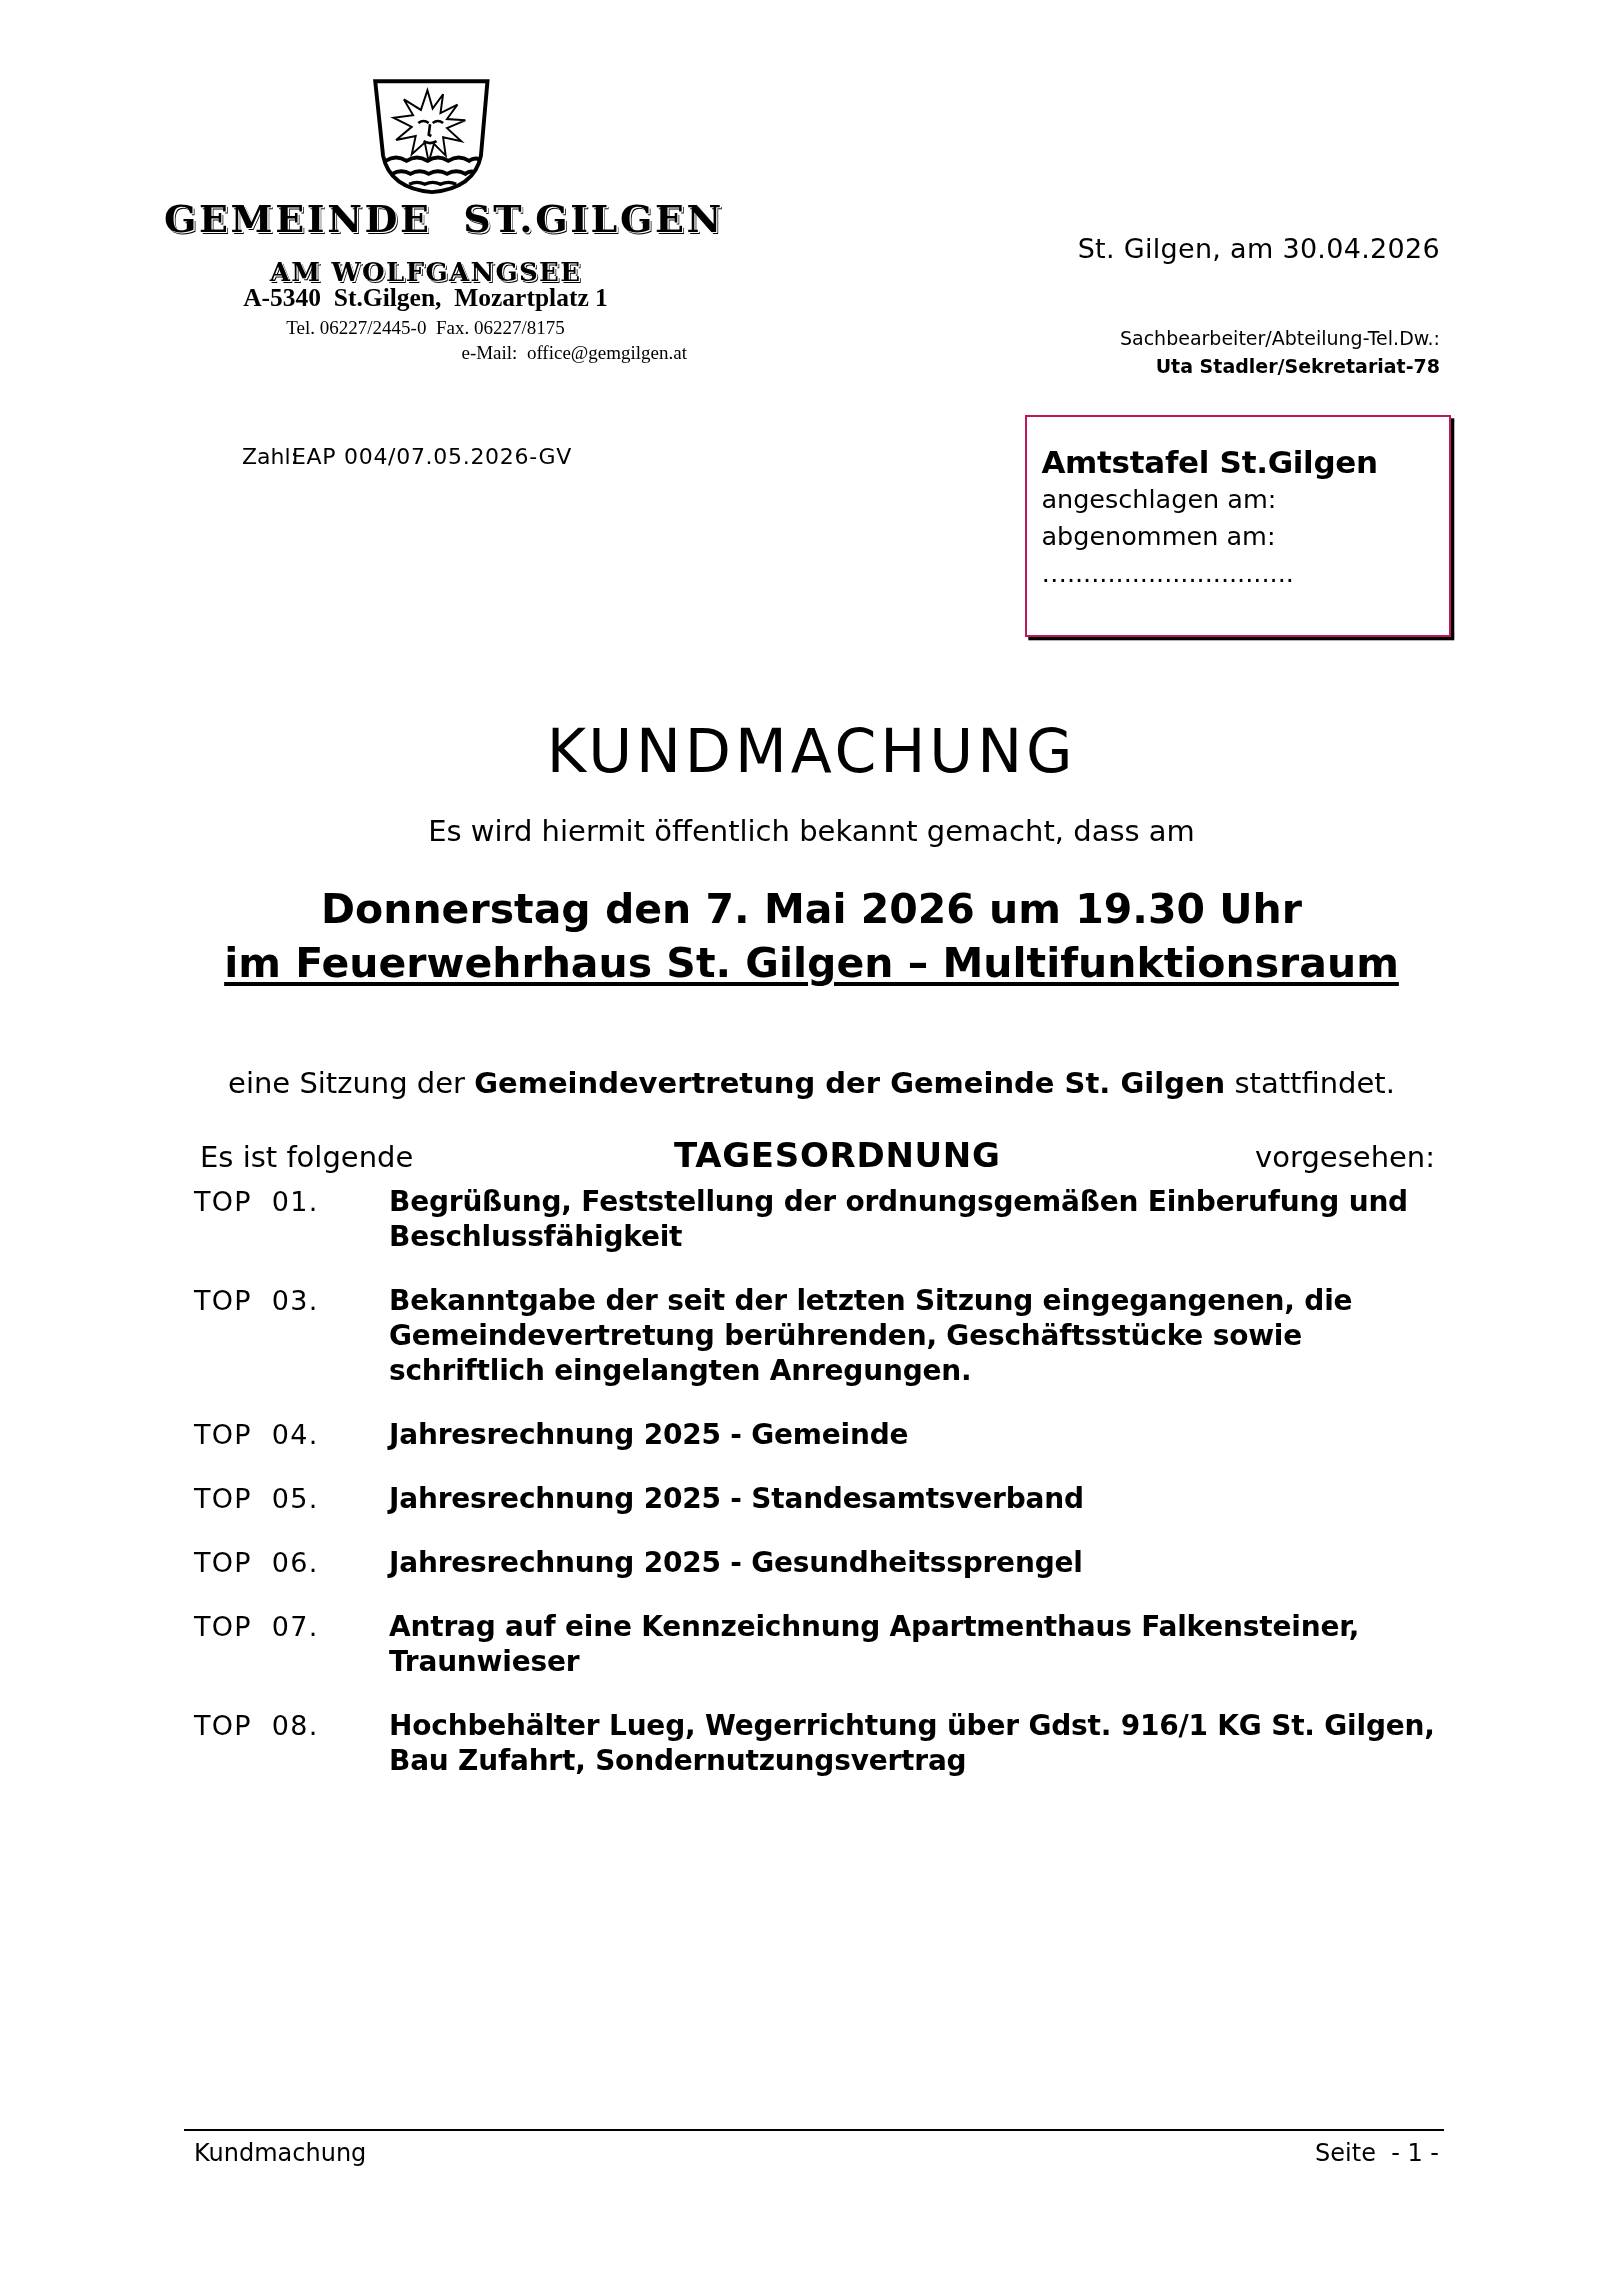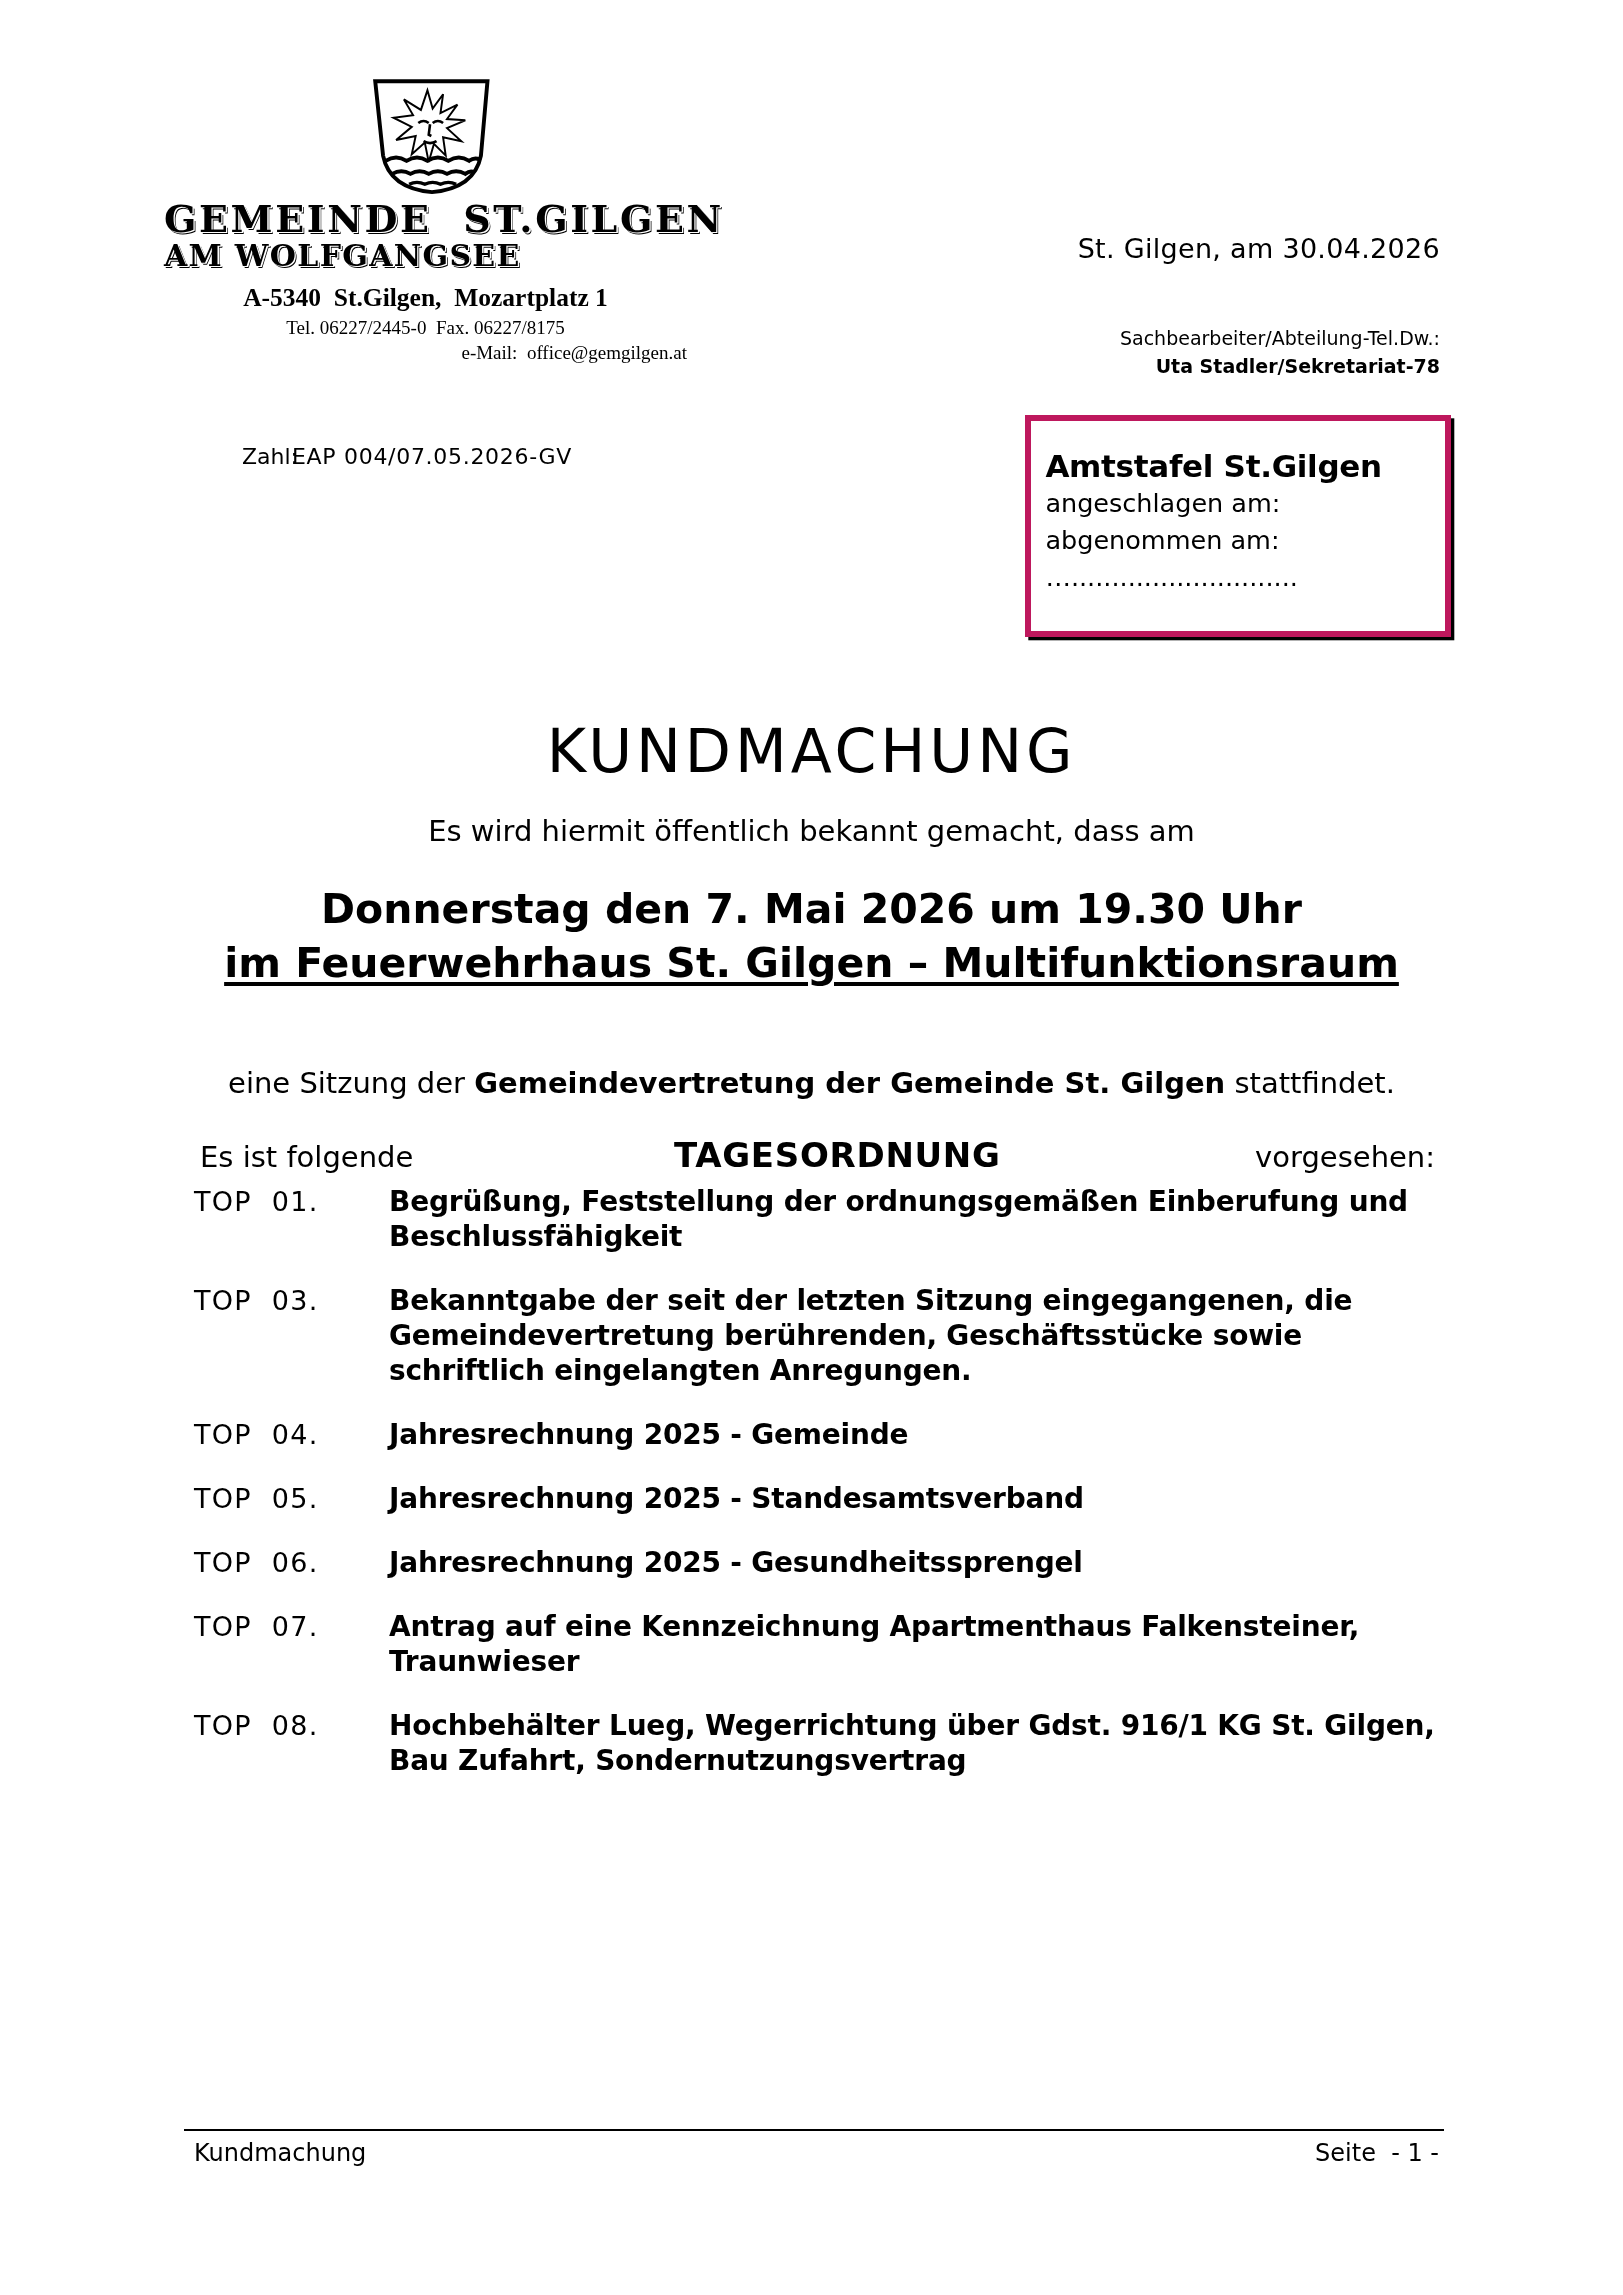--- a/index.html
+++ b/index.html
@@ -2,33 +2,33 @@
 <html style="font-size:10.5px"><head>
 <meta charset="utf-8">
 <style>
   html, body { margin: 0; padding: 0; background: #ffffff; }
   body { width: 1623px; height: 2295px; position: relative; overflow: hidden; color: #000; font-family: "DejaVu Sans", sans-serif; }
   .abs { position: absolute; }
 
   
   .crest { left: 370px; top: 77px; width: 124px; height: 118px; }
   .org-name { left: 164px; top: 196px; width: 523px; text-align: center; font-family: "DejaVu Serif", serif; font-weight: bold; font-size: 38px; letter-spacing: 2.6px; text-shadow: 1.3px 1.3px 0 #fff, 2px 2px 0 #000; }
-  .org-sub { left: 164px; top: 238px; width: 523px; font-family: "DejaVu Serif", serif; font-weight: bold; font-size: 30px; letter-spacing: 1.3px; text-shadow: 1.3px 1.3px 0 #fff, 2px 2px 0 #000; }
+  .org-sub { left: 164px; top: 257px; width: 523px; text-align: center; font-family: "DejaVu Serif", serif; font-weight: bold; font-size: 26px; letter-spacing: 1.3px; text-shadow: 1.3px 1.3px 0 #fff, 2px 2px 0 #000; }
   .org-address { left: 164px; top: 283px; width: 523px; text-align: center; font-family: "Liberation Serif", serif; font-weight: bold; font-size: 25.5px; }
   .org-tel { left: 164px; top: 317px; width: 523px; text-align: center; font-family: "Liberation Serif", serif; font-size: 19px; }
   .org-mail { left: 164px; top: 342px; width: 523px; text-align: right; font-family: "Liberation Serif", serif; font-size: 19px; }
 
   .date-line { right: 183px; top: 233px; font-size: 27px; letter-spacing: 0.3px; }
   .clerk-label { right: 183px; top: 327px; font-size: 19px; }
   .clerk-value { right: 183px; top: 355px; font-size: 19px; font-weight: bold; }
 
   .ref-label { left: 194px; top: 444px; font-size: 22px; margin-left: 48px; }
   .ref-value { left: 292px; top: 444px; font-size: 22px; letter-spacing: 0.7px; }
 
-  .board { left: 1025px; top: 415px; width: 426px; height: 222px; border: 6px solid #be185d; box-shadow: 3.3px 3.3px 0 #000; box-sizing: border-box; padding: 26px 0 0 14.4px; }
+  .board { left: 1025px; top: 415px; width: 426px; height: 222px; border: 2px solid #be185d; box-shadow: 3.3px 3.3px 0 #000; box-sizing: border-box; padding: 26px 0 0 14.4px; }
   .board-title { font-size: 31px; font-weight: bold; line-height: 38px; letter-spacing: -0.3px; }
   .board-line { font-size: 25.5px; line-height: 37px; }
   .board-date { font-size: 25.5px; line-height: 37px; font-weight: bold; }
 
   
   .doc-title { left: 0; width: 1623px; top: 716px; text-align: center; font-size: 60px; letter-spacing: 3.9px; }
   .intro { left: 0; width: 1623px; top: 814px; text-align: center; font-size: 29px; }
   .meeting { left: 0; width: 1623px; top: 882px; text-align: center; font-size: 41px; font-weight: bold; line-height: 54px; }
   .meeting .place { text-decoration: underline; text-decoration-thickness: 3.9px; text-underline-offset: 5.2px; }
   .session { left: 0; width: 1623px; top: 1022px; text-align: center; font-size: 29px; margin-top: 44px; }

